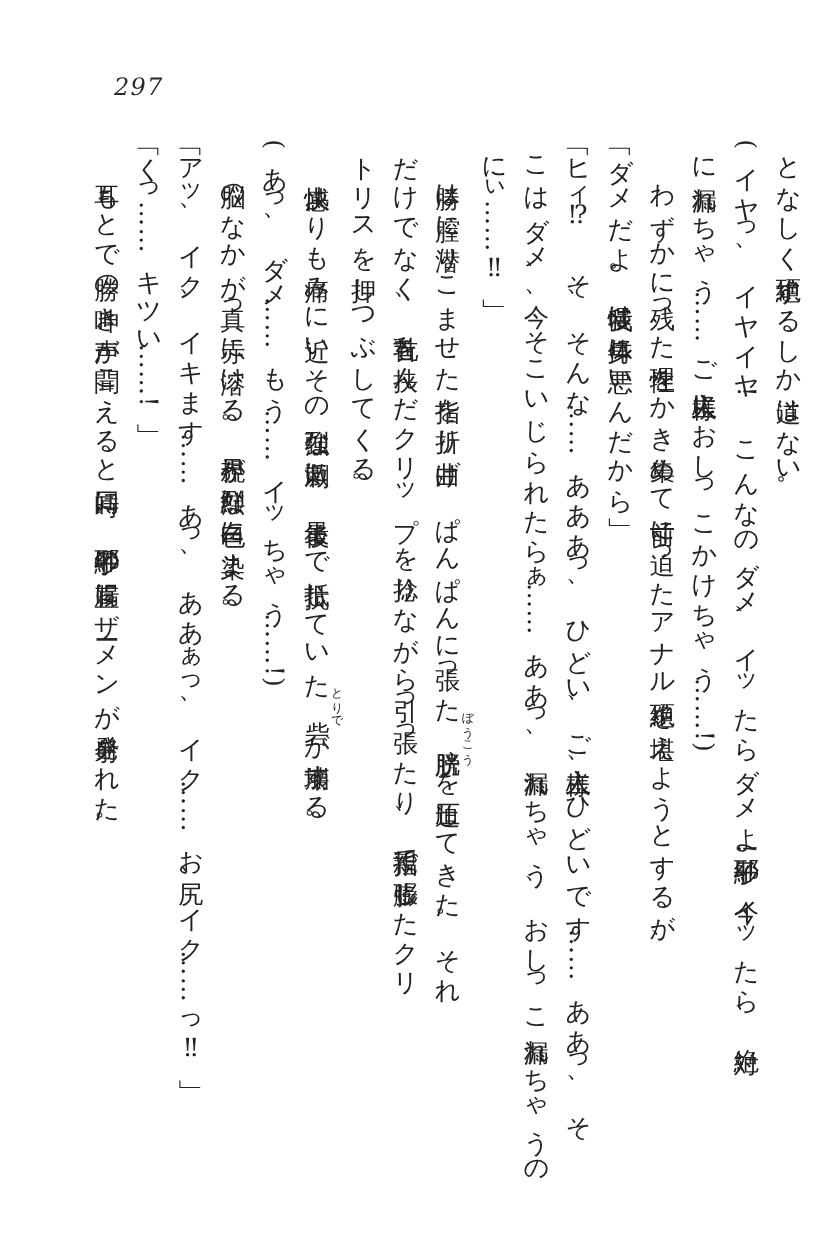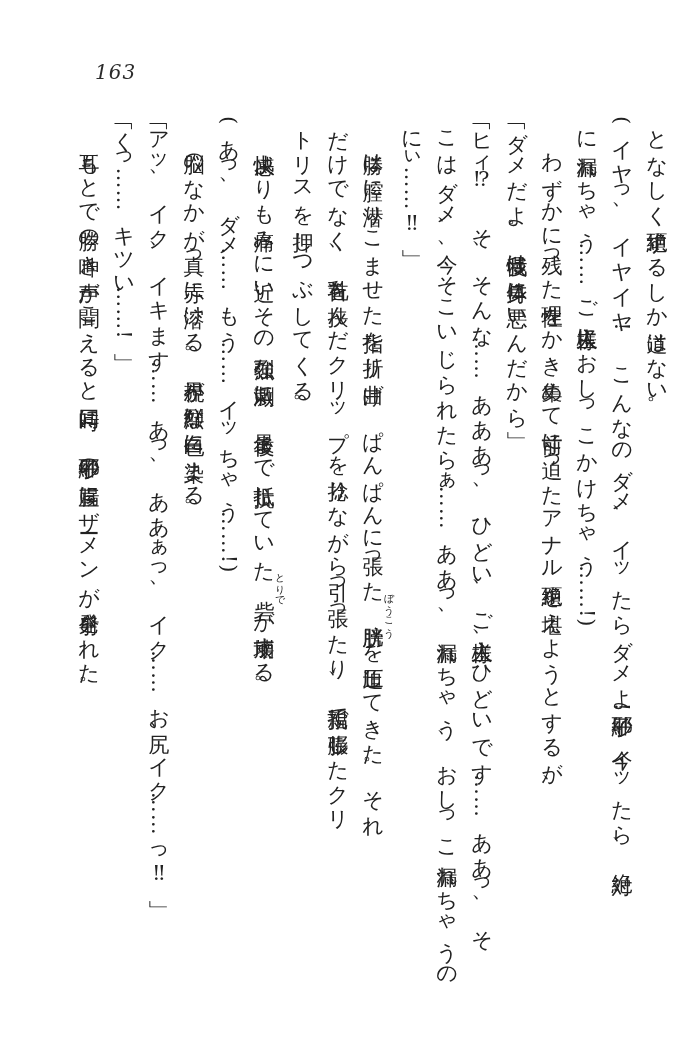--- a/index.html
+++ b/index.html
@@ -47,21 +47,21 @@
   rt {
     font-size: 10px;
     letter-spacing: 0;
     color: #222222;
   }
 </style>
 </head>
 <body>
 
 <div class="page">
-  <div class="page-number">163</div>
+  <div class="page-number">297</div>
   <div class="text-block">
       <p>となしく絶頂するしか道はない。</p>
       <p>(イヤっ、イヤイヤ!　こんなのダメ、イッたらダメよ紗耶子!　今イッたら、絶対</p>
       <p>に漏れちゃう……ご主人様におしっこかけちゃう……!)</p>
       <p>　わずかに残った理性をかき集めて寸前に迫ったアナル絶頂を堪えようとするが、</p>
       <p>「ダメだよ。我慢は身体に悪いんだから」</p>
       <p>「ヒィ⁉　そ、そんな……あああっ、ひどい、ご主人様、ひどいです……ああっ、そ</p>
       <p>こはダメ、今、そこいじられたらぁ……ああっ、漏れちゃう、おしっこ漏れちゃうの</p>
       <p>にぃ……‼」</p>
       <p>　勝は膣に潜りこませた指を折り曲げ、ぱんぱんに張った<ruby>膀胱<rt>ぼうこう</rt></ruby>を圧迫してきた。それ</p>

